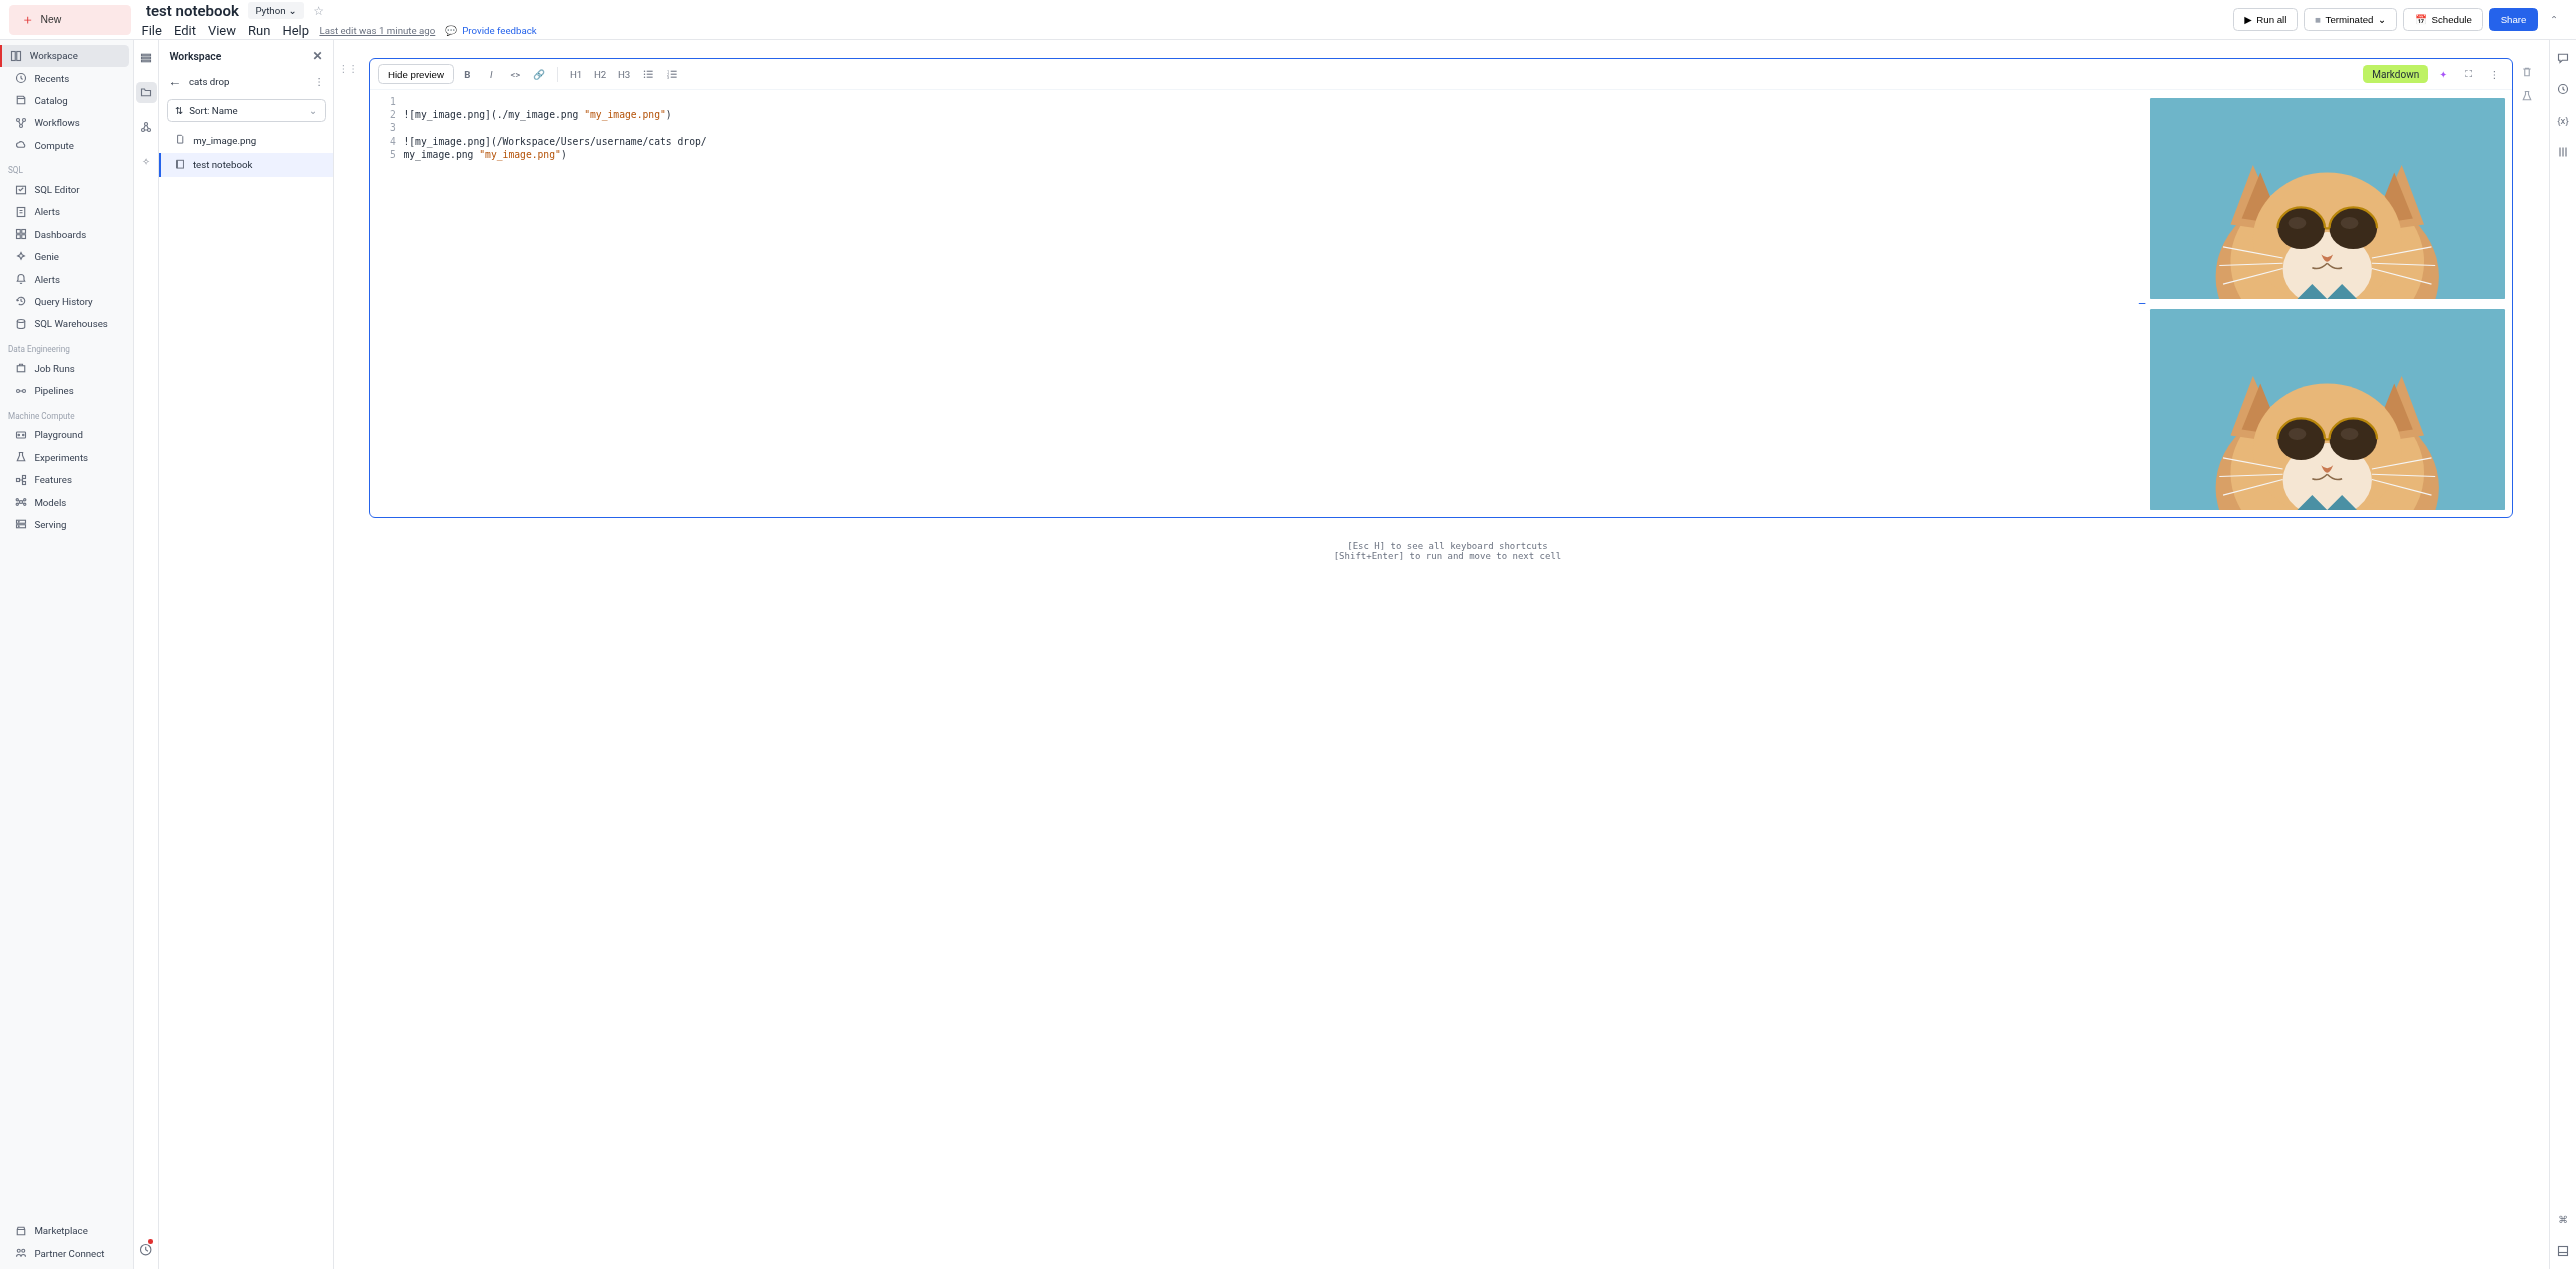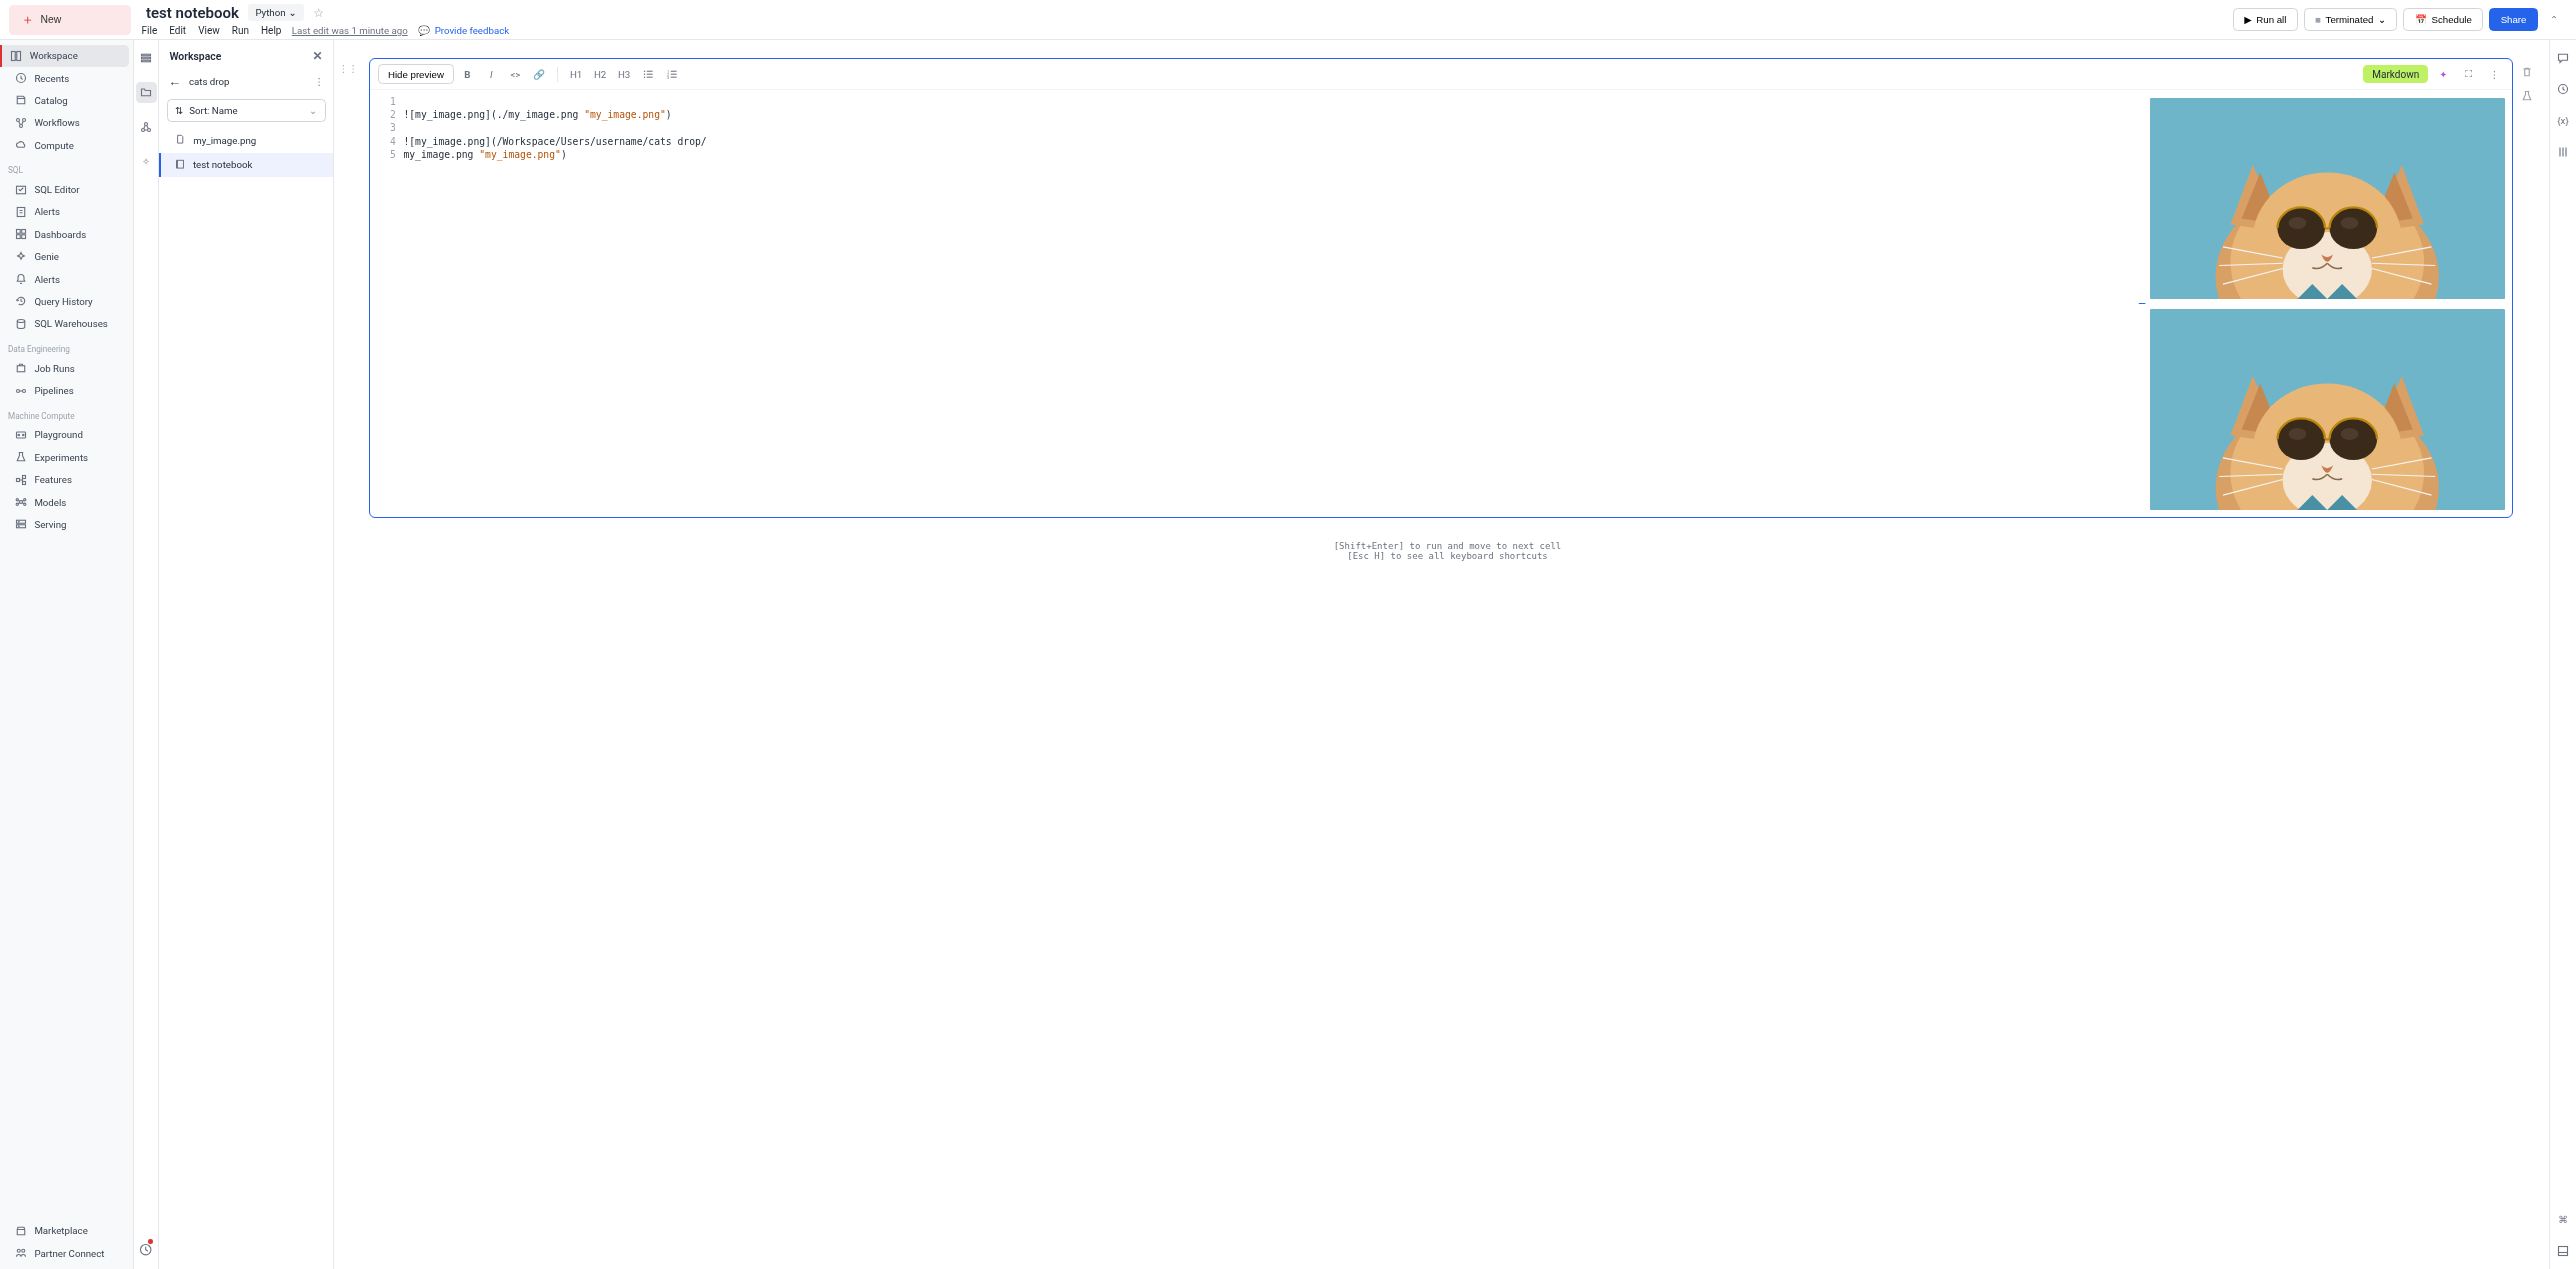--- a/index.html
+++ b/index.html
@@ -7,21 +7,21 @@
 .app { display: flex; flex-direction: column; height: 100vh; width: 100vw; }
 
 
 .topbar { display: flex; align-items: center; padding: 6px 12px 6px 6px; border-bottom: 0.7px solid #e5e7eb; background: #fff; gap: 9px; height: 40px; }
 .new-btn { display: flex; align-items: center; gap: 6px; background: #fce8e8; border: none; border-radius: 4.5px; padding: 6px 12px; cursor: pointer; font-size: 10.4px; color: #333; margin-left: 3px; width: 122px; }
 .new-btn .plus { color: #e03131; font-size: 13.4px; font-weight: 300; }
 .title-area { display: flex; align-items: center; gap: 9px; margin-left: 6px; }
 .nb-title { font-size: 15px; font-weight: 600; }
 .lang-badge { background: #f3f4f6; border-radius: 3px; padding: 3px 7.5px; font-size: 9.7px; display: flex; align-items: center; gap: 3px; cursor: pointer; }
 .star { color: #9ca3af; font-size: 12px; cursor: pointer; }
-.menus { display: flex; gap: 12px; font-size: 10px; margin-left: 1.5px; }
+.menus { display: flex; gap: 12px; font-size: 13px; margin-left: 1.5px; }
 .menus span { cursor: pointer; }
 .last-edit { color: #6b7280; text-decoration: underline; margin-left: 10.4px; cursor: pointer; }
 .feedback { color: #2563eb; display: flex; align-items: center; gap: 4.5px; margin-left: 10.4px; cursor: pointer; }
 .topbar-right { margin-left: auto; display: flex; gap: 6px; align-items: center; }
 .tbtn { border: 0.7px solid #d1d5db; background: #fff; border-radius: 4.5px; padding: 5.2px 10.4px; font-size: 9.7px; cursor: pointer; display: flex; align-items: center; gap: 4.5px; }
 .tbtn.primary { background: #2563eb; color: #fff; border-color: #2563eb; }
 .caret-up { color: #6b7280; cursor: pointer; padding: 6px; }
 .title-menu-row { display:flex; flex-direction:column; gap:3px; }
 .second-row { display:flex; align-items:center; gap:0; }
 
@@ -560,22 +560,22 @@
                   </svg>
               </span>
               <span class="side-icon">
                 <svg width="12" height="12" viewBox="0 0 16 16" fill="none" stroke="currentColor" stroke-width="1.5">
                     <path d="M6 2 v4 l-3 7 h10 l-3 -7 v-4 M5 2 h6"></path>
                   </svg>
               </span>
             </div>
           </div>
           <div class="hints">
+            <div>[Esc H] to see all keyboard shortcuts</div>
             <div>[Shift+Enter] to run and move to next cell</div>
-            <div>[Esc H] to see all keyboard shortcuts</div>
           </div>
         </div>
       </div>
 
       <div class="right-rail">
         <span class="rr">
           <svg width="12" height="12" viewBox="0 0 16 16" fill="none" stroke="currentColor" stroke-width="1.5">
               <path d="M2 3 h12 v8 h-7 l-3 3 v-3 h-2 z"></path>
             </svg>
         </span>

